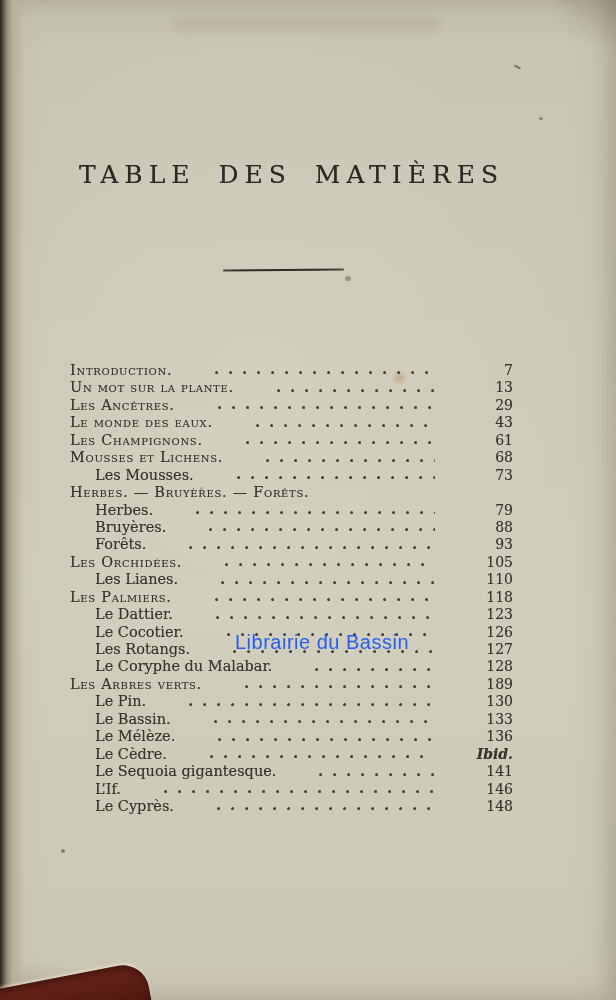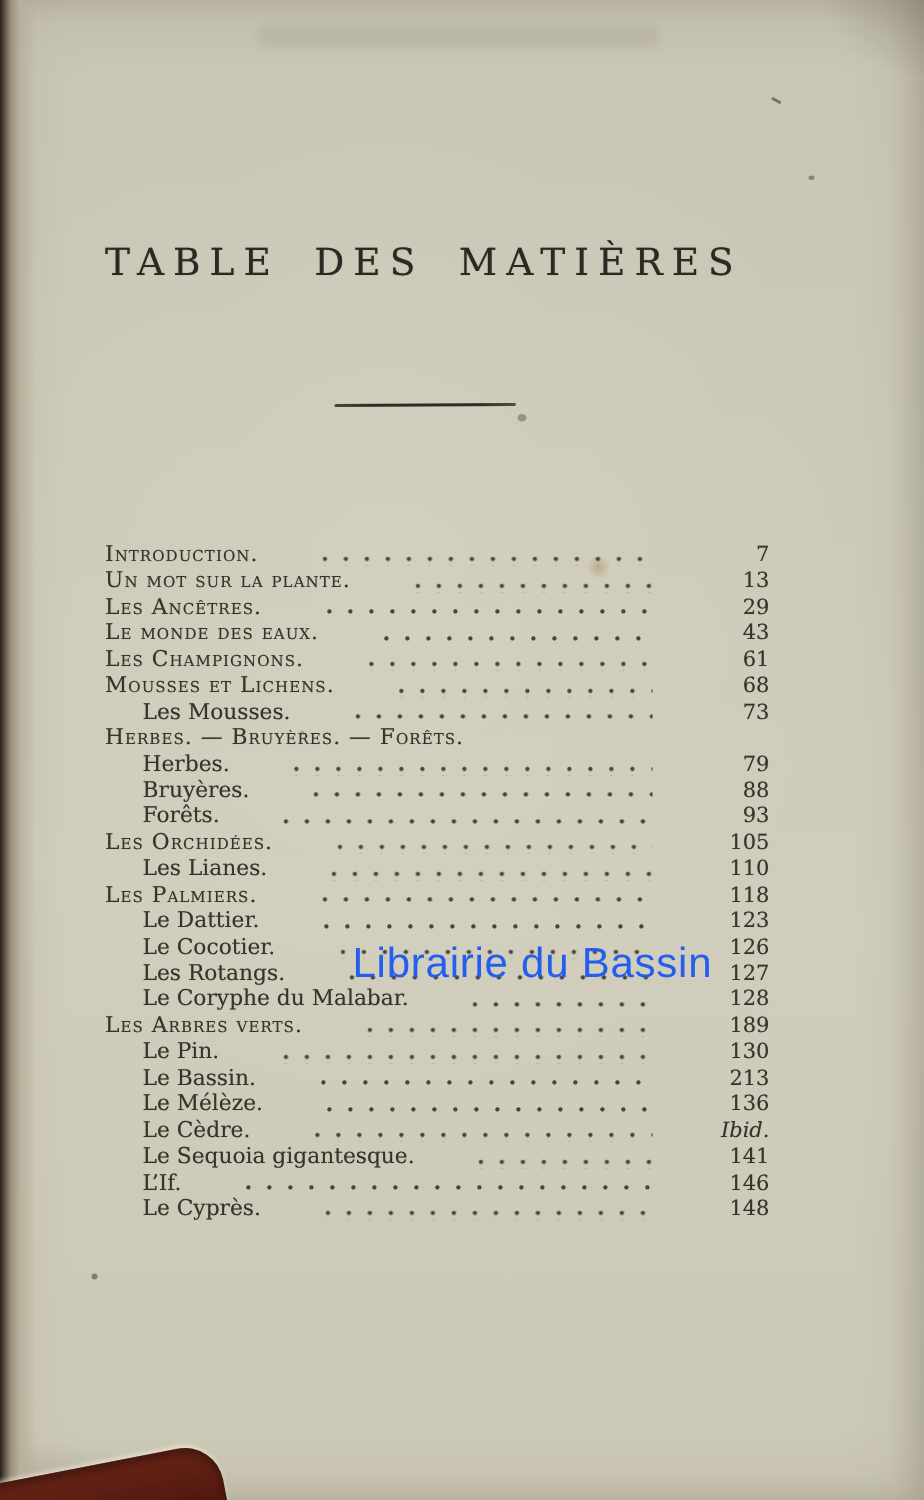--- a/index.html
+++ b/index.html
@@ -40,21 +40,21 @@
   }
   .speck{position:absolute;border-radius:50%;}
   .speck.s1{left:345px;top:276px;width:6px;height:5px;background:rgba(104,98,82,.55);}
   .speck.s2{left:539px;top:117px;width:4px;height:3px;background:rgba(92,74,44,.55);}
   .speck.s3{left:61px;top:849px;width:4px;height:4px;background:rgba(70,64,48,.55);}
   .speck.s4{left:514px;top:66px;width:7px;height:2px;background:rgba(60,55,44,.6);transform:rotate(28deg);border-radius:2px;}
   .speck.s5{left:200px;top:487px;width:3px;height:3px;background:rgba(100,92,74,.4);}
 
   .page-title{
     position:absolute;left:70px;top:160px;width:443px;
-    text-align:left;
+    text-align:center;
     font-size:25px;line-height:30px;
     letter-spacing:6px;word-spacing:9px;
     color:#2c2922;
     text-shadow:0 0 .6px rgba(44,41,34,.55);
     white-space:nowrap;
   }
   .title-divider{
     position:absolute;left:223px;top:269px;width:121px;height:2px;
     background:linear-gradient(90deg,#4a4538,#2f2b22 20%,#2f2b22 80%,#555040);
     transform:rotate(-.4deg);border-radius:1px;
@@ -79,26 +79,26 @@
   .leader{
     flex:1 1 auto;align-self:flex-end;height:6px;
     margin:0 12px 2px 10px;
     background-image:radial-gradient(circle at 1.6px 1.6px, rgba(58,54,44,.9) 1.15px, rgba(58,54,44,0) 1.7px);
     background-size:14px 6px;background-repeat:repeat-x;
   }
   .page-num{
     min-width:33px;text-align:right;font-size:14px;white-space:nowrap;
     text-shadow:0 0 .5px rgba(54,51,43,.4);
   }
-  .page-num.italic{font-style:italic;}
+  .page-num.italic{font-style:italic;font-weight:bold;}
 
   .watermark{
     position:absolute;left:235px;top:626px;
     font-family:"Liberation Sans", sans-serif;
-    font-size:28px;line-height:32px;
+    font-size:20px;line-height:32px;
     color:#1b59f2;opacity:.95;
     letter-spacing:.5px;white-space:nowrap;
   }
 </style>
 </head>
 <body>
 
 <div class="photo">
 
   <div class="gutter"></div>
@@ -209,21 +209,21 @@
       <span class="page-num">189</span>
     </div>
     <div class="row sub">
       <span class="label">Le Pin.</span>
       <span class="leader"></span>
       <span class="page-num">130</span>
     </div>
     <div class="row sub">
       <span class="label">Le Bassin.</span>
       <span class="leader"></span>
-      <span class="page-num">213</span>
+      <span class="page-num">133</span>
     </div>
     <div class="row sub">
       <span class="label">Le Mélèze.</span>
       <span class="leader"></span>
       <span class="page-num">136</span>
     </div>
     <div class="row sub">
       <span class="label">Le Cèdre.</span>
       <span class="leader"></span>
       <span class="page-num italic">Ibid.</span>

